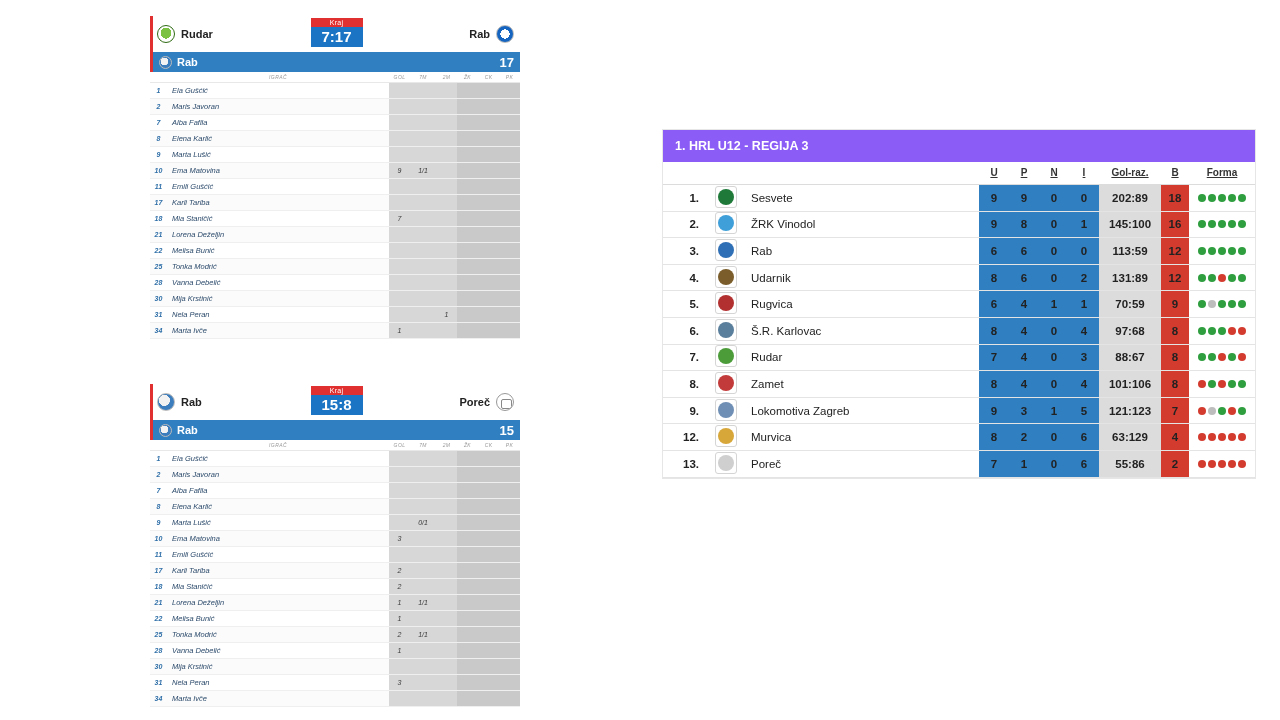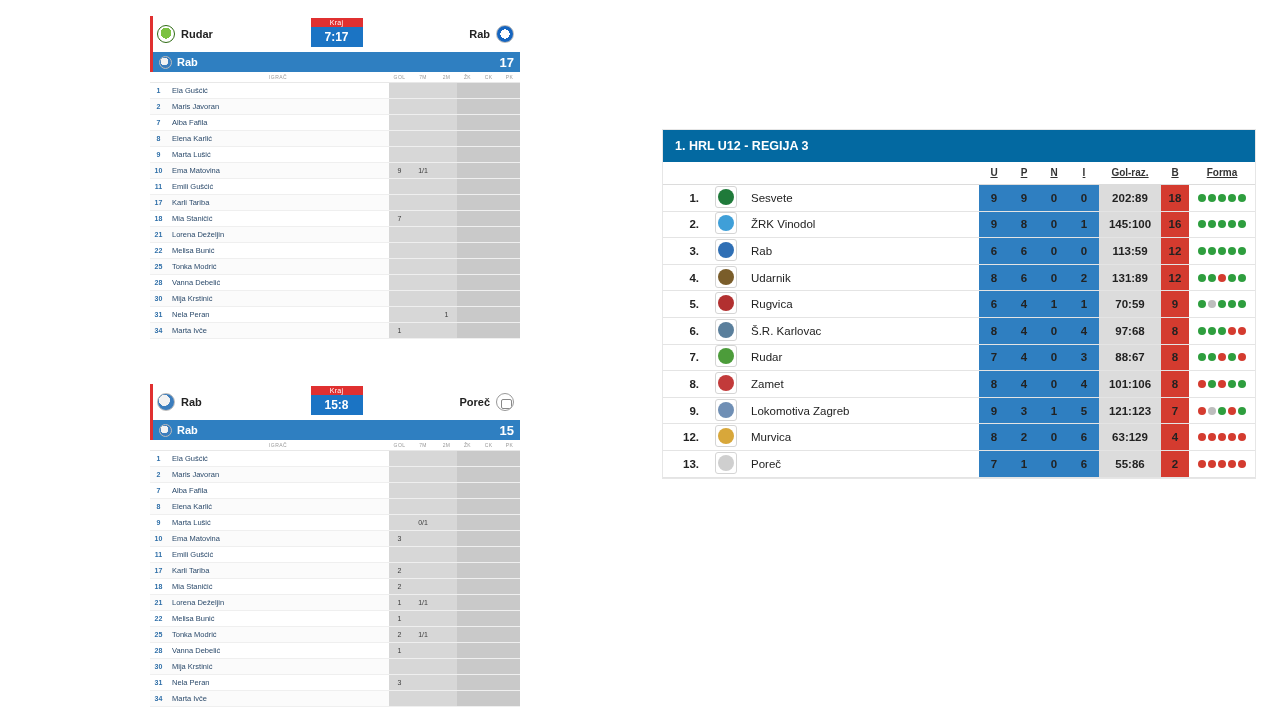--- a/index.html
+++ b/index.html
@@ -72,21 +72,21 @@
   .score-label {
     background: #e03030;
     color: #fff;
     font-size: 7px;
     line-height: 9px;
     letter-spacing: .3px;
   }
   .score-val {
     background: #1b74c4;
     color: #fff;
-    font-size: 12px;
+    font-size: 15px;
     font-weight: bold;
     line-height: 20px;
   }
 
   
   .team-bar {
     display: flex;
     align-items: center;
     height: 20px;
     background: #2f7fc1;
@@ -94,21 +94,21 @@
     font-size: 11px;
     font-weight: bold;
     padding: 0 6px;
     border-left: 3px solid #e03030;
   }
   .team-bar .tb-crest { margin-right: 5px; }
   .team-bar .tb-name { flex: 1; }
   .team-bar .tb-goals { font-size: 13px; font-weight: bold; }
 
   
-  .ptable { width: 100%; border-collapse: collapse; table-layout: fixed; background:#fff; }
+  .ptable { width: 100%; border-collapse: collapse; table-layout: fixed; background:#fff;font-style:italic; }
   .ptable th {
     font-size: 5px;
     color: #999;
     font-weight: normal;
     letter-spacing: .4px;
     height: 10px;
     padding: 0;
     border-bottom: 1px solid #e8e8e8;
     text-align: center;
   }
@@ -143,21 +143,21 @@
 
   
   #standings {
     position: absolute;
     left: 663px; top: 130px;
     width: 592px;
     background: #ffffff;
     box-shadow: 0 0 0 1px #e6e6e6;
   }
   .st-title {
-    background: #0369a1;
+    background: #8b5cf6;
     color: #ffffff;
     font-size: 12.5px;
     font-weight: bold;
     padding: 9px 12px;
   }
   .st-table { width: 100%; border-collapse: collapse; table-layout: fixed; }
   .st-table th {
     font-size: 10px;
     font-weight: bold;
     color: #333;

